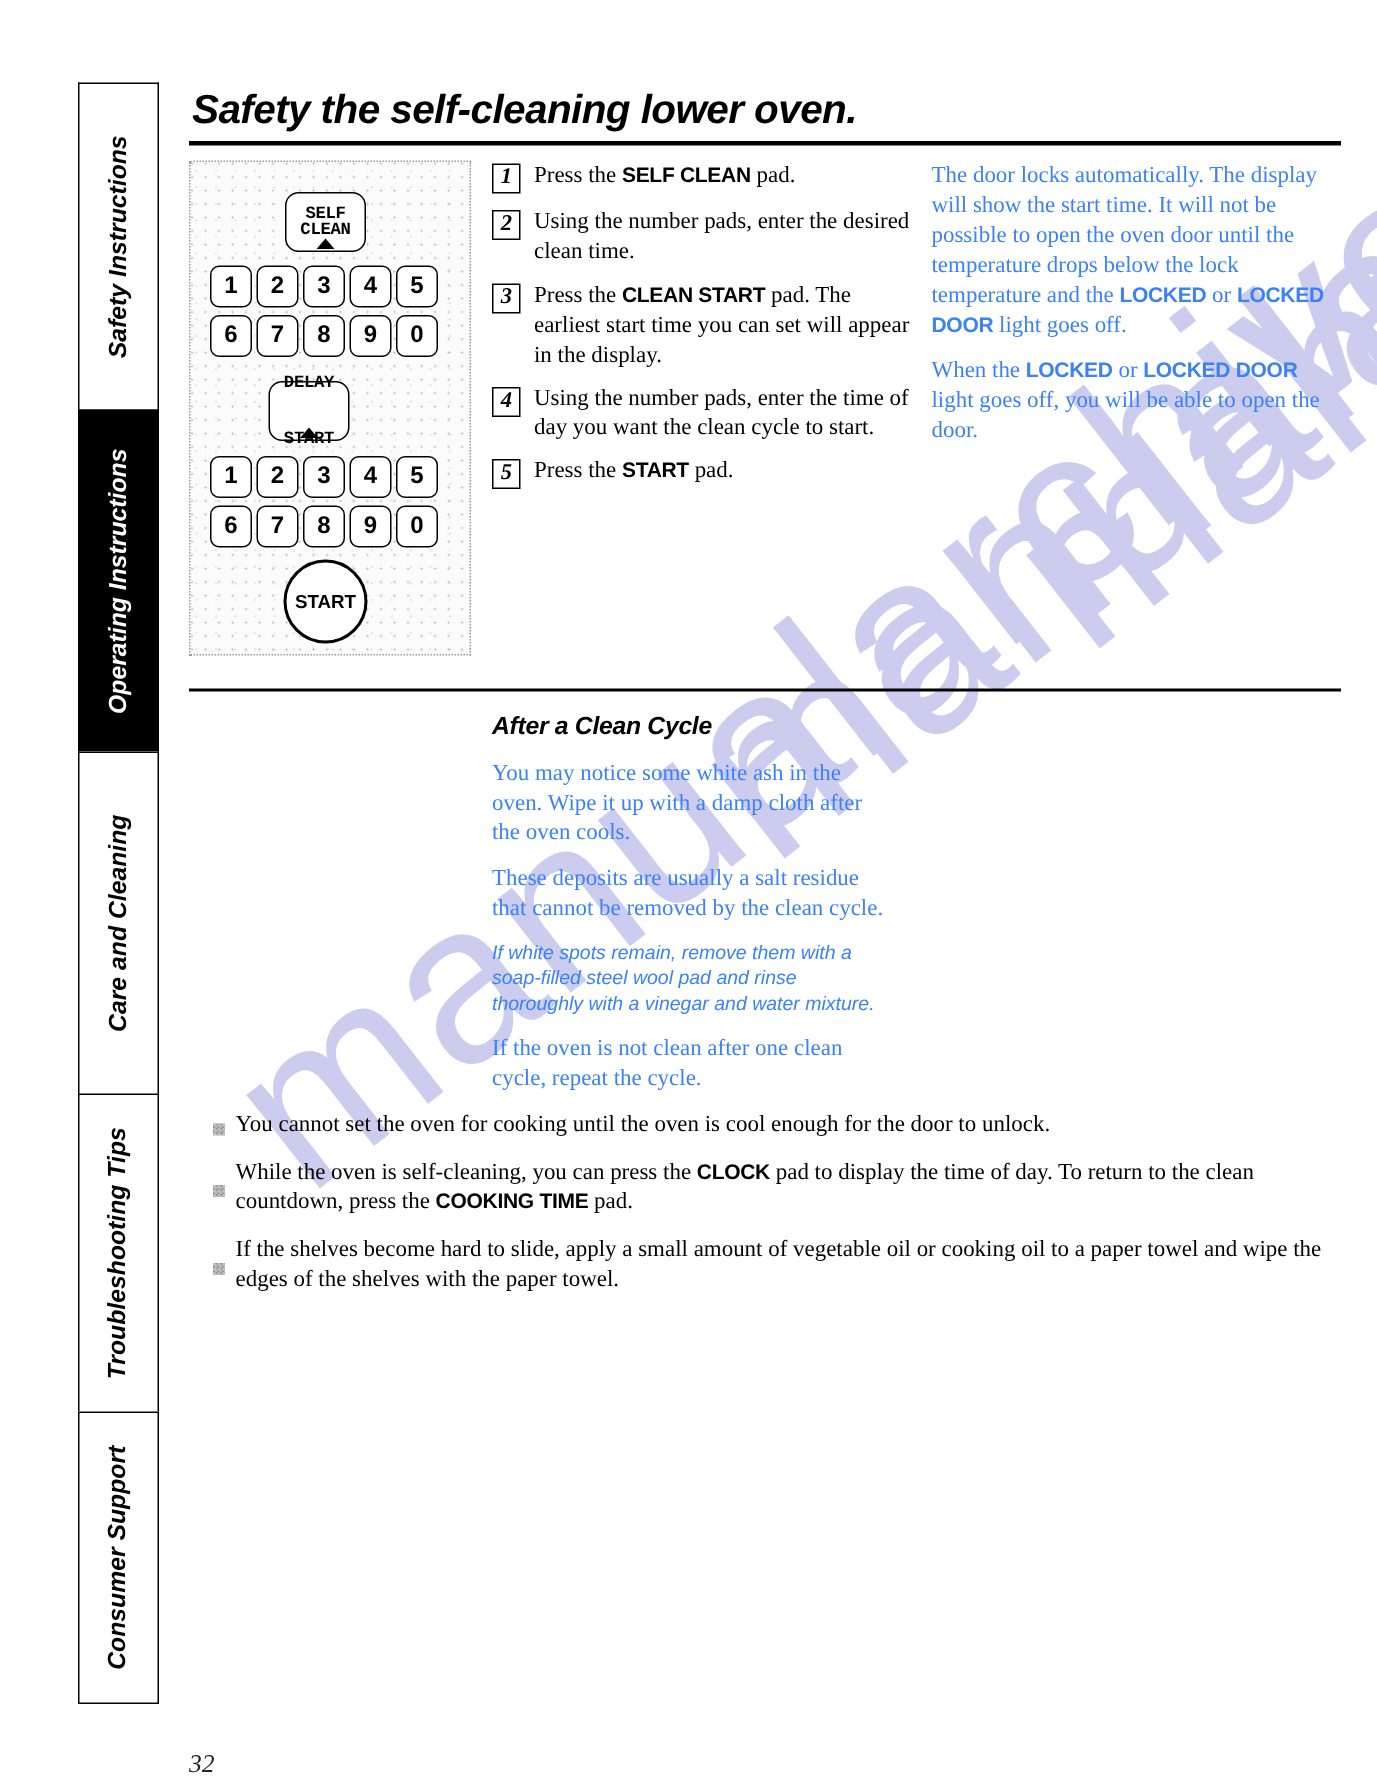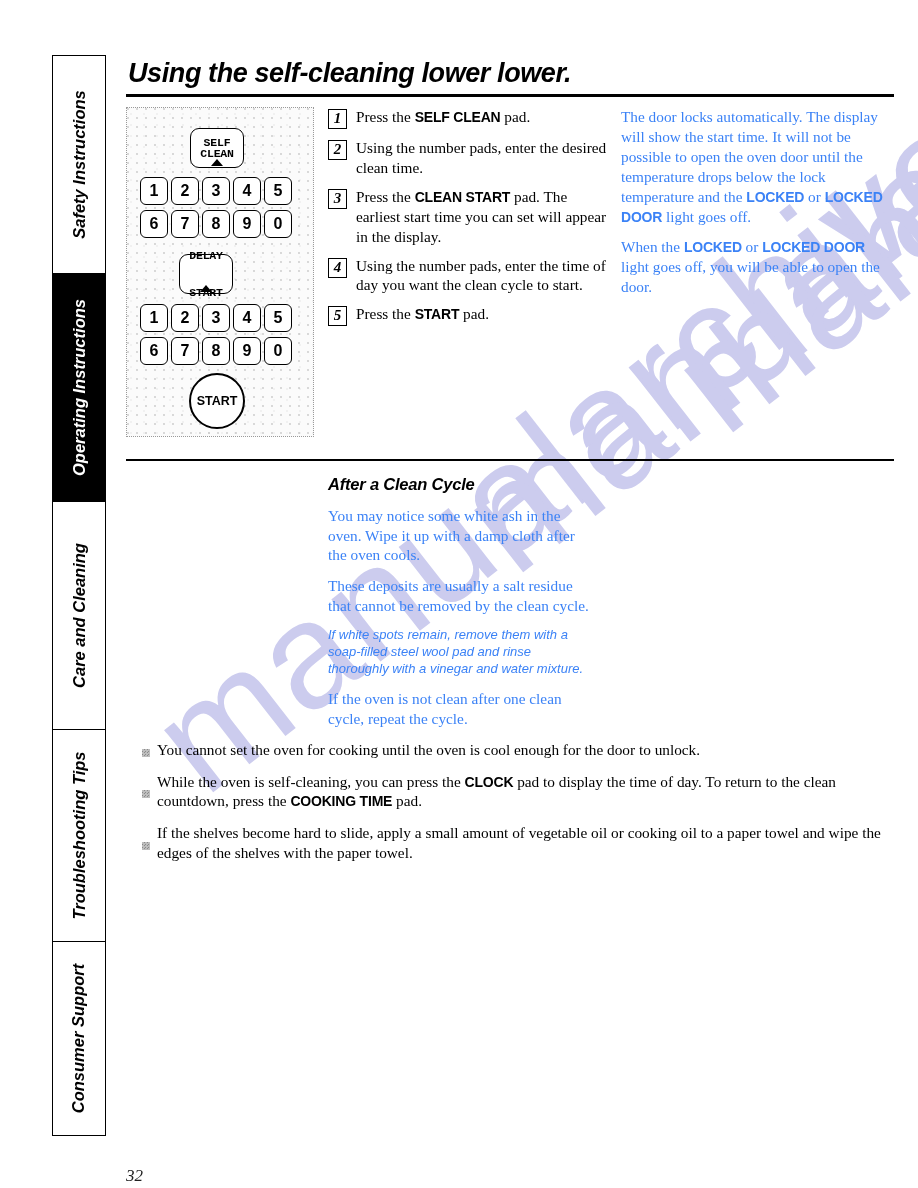--- a/index.html
+++ b/index.html
@@ -358,21 +358,21 @@
     <div class="tab" style="height: 212px;">
       <span class="tab-label">Troubleshooting Tips</span>
     </div>
     <div class="tab" style="height: 195px;">
       <span class="tab-label">Consumer Support</span>
     </div>
   </div>
 
 <div id="content">
 
-  <h1 id="page-title">Using the self-cleaning lower lower.</h1>
+  <h1 id="page-title">Safety the self-cleaning lower oven.</h1>
   <div class="rule-thick"></div>
 
   <div id="upper">
 
     <div id="keypad-panel">
 
       <div class="func-btn" id="btn-self-clean">
         <span>SELF</span>
         <span>CLEAN</span>
         <div class="tri"></div>

